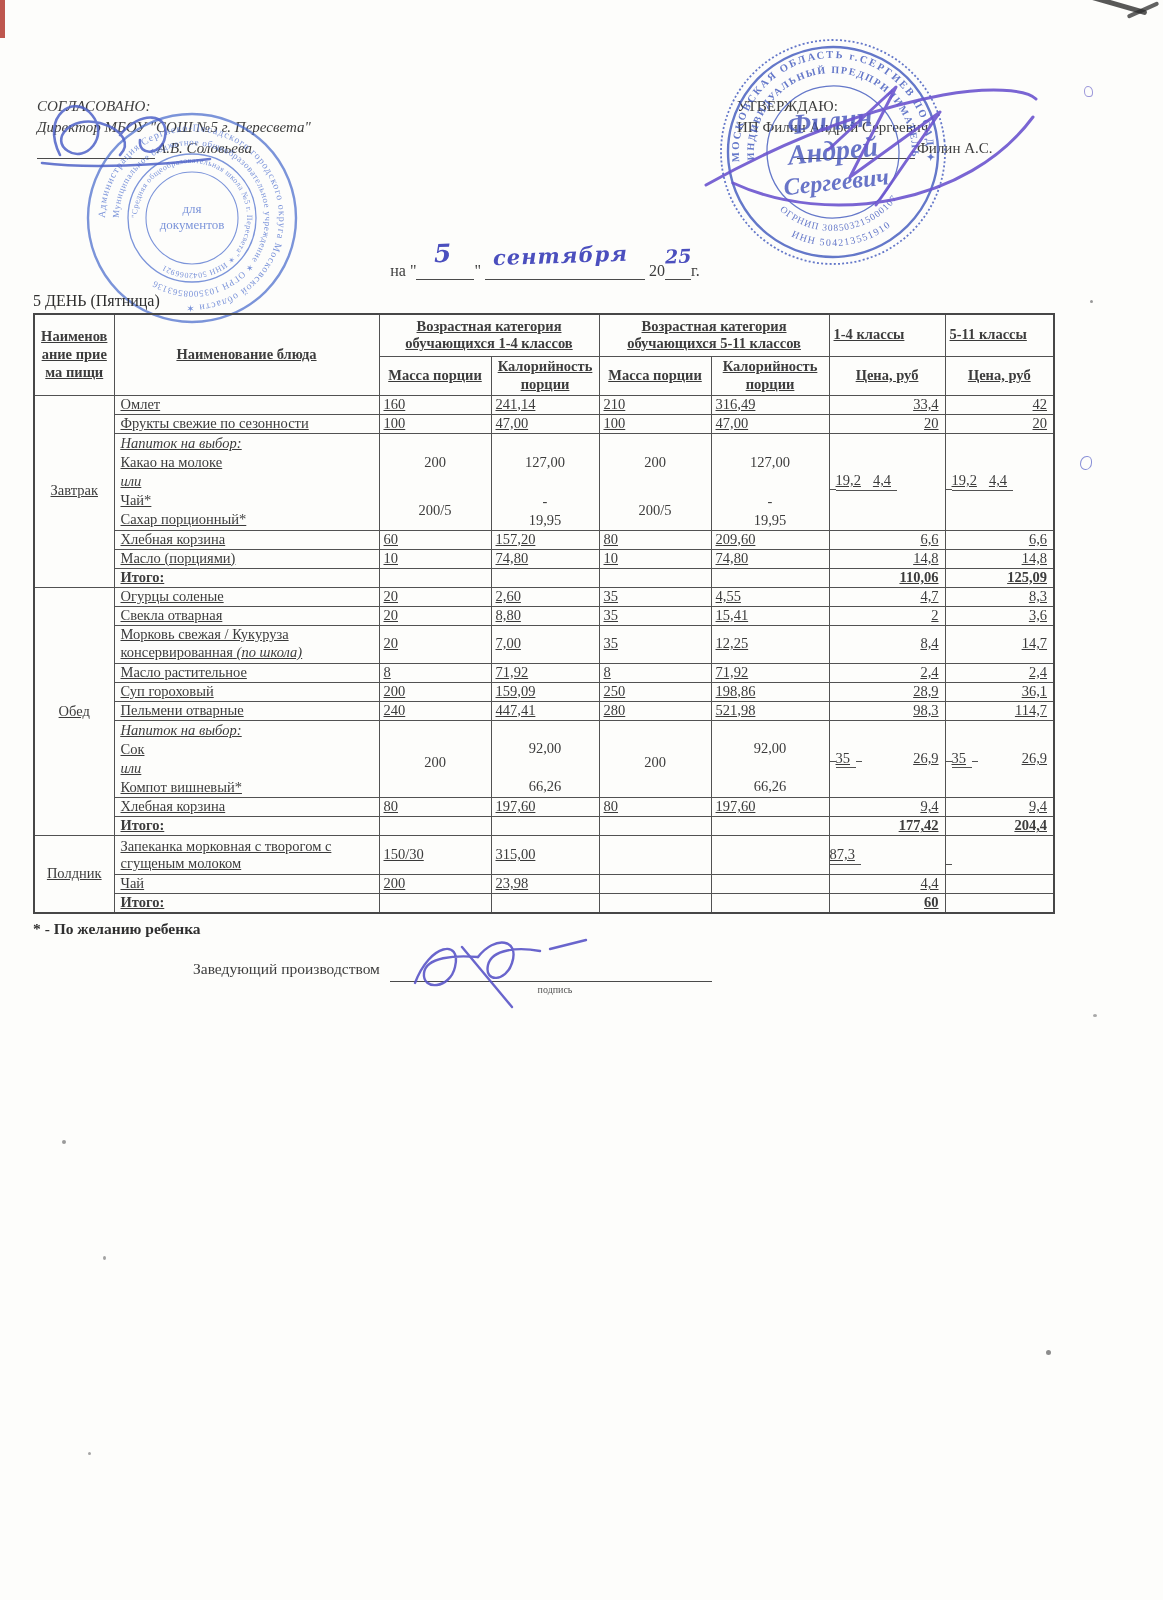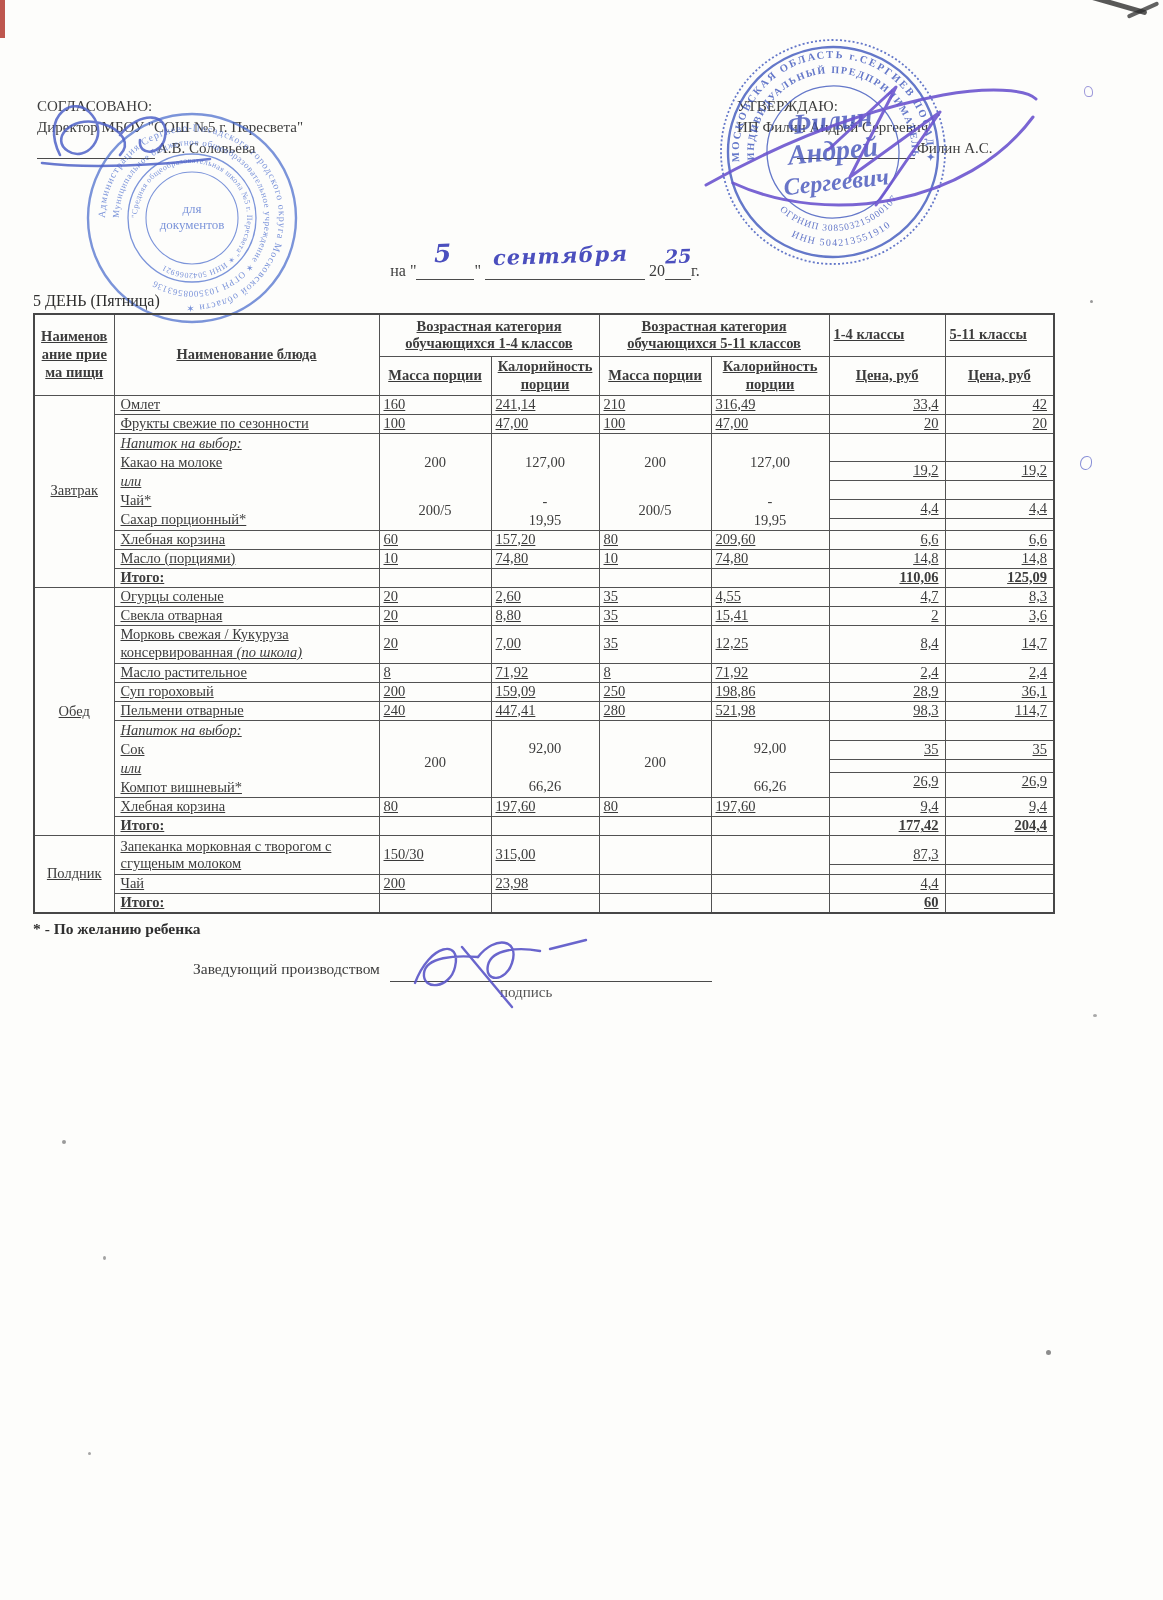--- a/index.html
+++ b/index.html
@@ -28,29 +28,29 @@
   .r{text-align:right;padding-right:6px !important;}
   .b{font-weight:bold;color:#333;}
   .i{font-style:italic;}
   .dish{padding-left:6px !important;}
   td.meal{text-align:center;}
   td.rel{position:relative;padding:0 !important;}
   .abs{position:absolute;left:0;right:0;text-align:center;}
   .ln{line-height:19.2px;padding-left:6px;white-space:nowrap;}
   .lnu{text-decoration:underline;font-style:italic;}
   td.cell0{padding:0 !important;vertical-align:top;}
-  .stripbox{display:flex;flex-direction:column;height:100%;}
+  .stripbox{display:flex;flex-direction:row;height:100%;}
   .strip{box-sizing:border-box;border-bottom:1.4px solid #525252;display:flex;align-items:center;
          justify-content:flex-end;padding-right:6px;}
   .strip.nb{border-bottom:none;flex:1;}
   
   .footnote{position:absolute;left:33px;top:920px;font-size:15.5px;font-weight:bold;color:#2f2f2f;}
   .mgr-line{position:absolute;left:193px;top:960px;font-size:15.5px;color:#3d3d3d;}
   .mgr-underline{position:absolute;left:390px;top:981px;width:322px;border-bottom:1.7px solid #4a4a4a;}
-  .mgr-sub{position:absolute;left:500px;top:984px;width:110px;font-size:15px;color:#555;}
+  .mgr-sub{position:absolute;left:500px;top:984px;width:110px;text-align:center;font-size:10px;color:#555;}
   
   .ink{position:absolute;pointer-events:none;}
   svg text{font-family:"Liberation Serif",serif;}
   
   .speck{position:absolute;border-radius:50%;}
 </style>
 </head>
 <body>
 
 <div class="page">
@@ -60,21 +60,21 @@
   <div class="speck" style="left:1126px;top:8px;width:34px;height:4px;border-radius:2px;background:#2e2e2e;transform:rotate(-24deg);opacity:.75;"></div>
   <div class="speck" style="left:1080px;top:456px;width:10px;height:12px;border:1.5px solid #5660c8;border-radius:60% 40% 55% 45%;background:none;opacity:.7;"></div>
   <div class="speck" style="left:1084px;top:86px;width:7px;height:9px;border:1.4px solid #5b55c4;border-radius:50% 60% 40% 55%;opacity:.6;"></div>
   <div class="speck" style="left:62px;top:1140px;width:4px;height:4px;background:#9a9a9a;"></div>
   <div class="speck" style="left:103px;top:1256px;width:3px;height:4px;background:#a2a2a2;"></div>
   <div class="speck" style="left:1046px;top:1350px;width:5px;height:5px;background:#8c8c8c;"></div>
   <div class="speck" style="left:88px;top:1452px;width:3px;height:3px;background:#a5a5a5;"></div>
   <div class="speck" style="left:1090px;top:300px;width:3px;height:3px;background:#999;"></div>
   <div class="speck" style="left:1093px;top:1014px;width:4px;height:3px;background:#a8a8a8;"></div>
 
-  <div class="approve" style="left:37px;top:96px;">
+  <div class="approve" style="left:37px;top:96px;font-style:italic;">
     <div>СОГЛАСОВАНО:</div>
     <div>Директор МБОУ "СОШ №5 г. Пересвета"</div>
     <div><span class="blank"></span><span>А.В. Соловьева</span></div>
   </div>
 
   <svg class="ink" width="230" height="230" viewBox="0 0 230 230" style="left:77px;top:103px;opacity:.72;">
     <g fill="none" stroke="#4a6ccd">
       <circle cx="115" cy="115" r="104" stroke-width="2.4"></circle>
       <circle cx="115" cy="115" r="64" stroke-width="1.3"></circle>
       <circle cx="115" cy="115" r="46" stroke-width="1.1"></circle>

